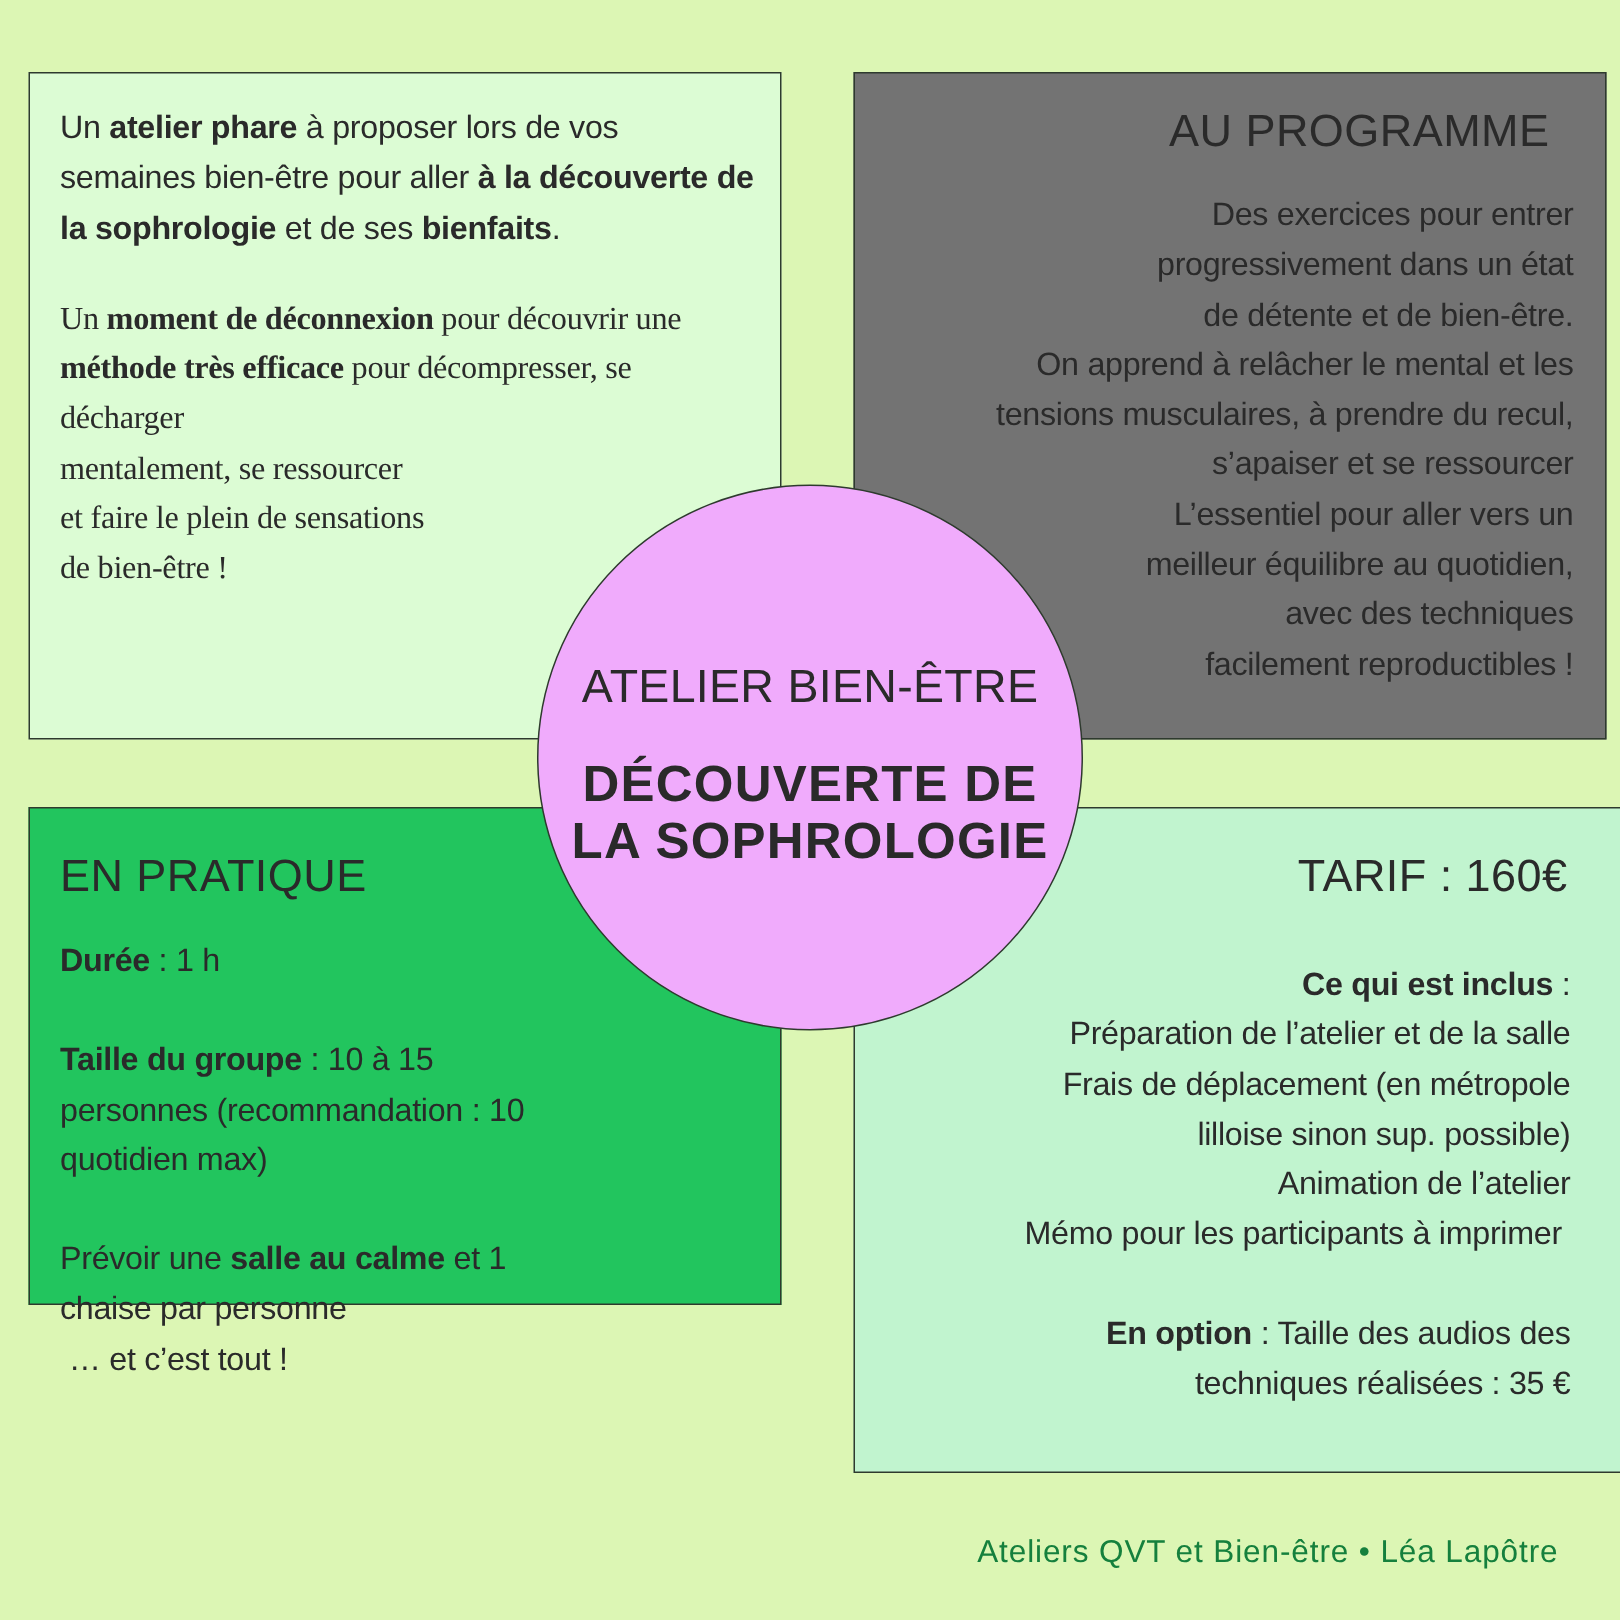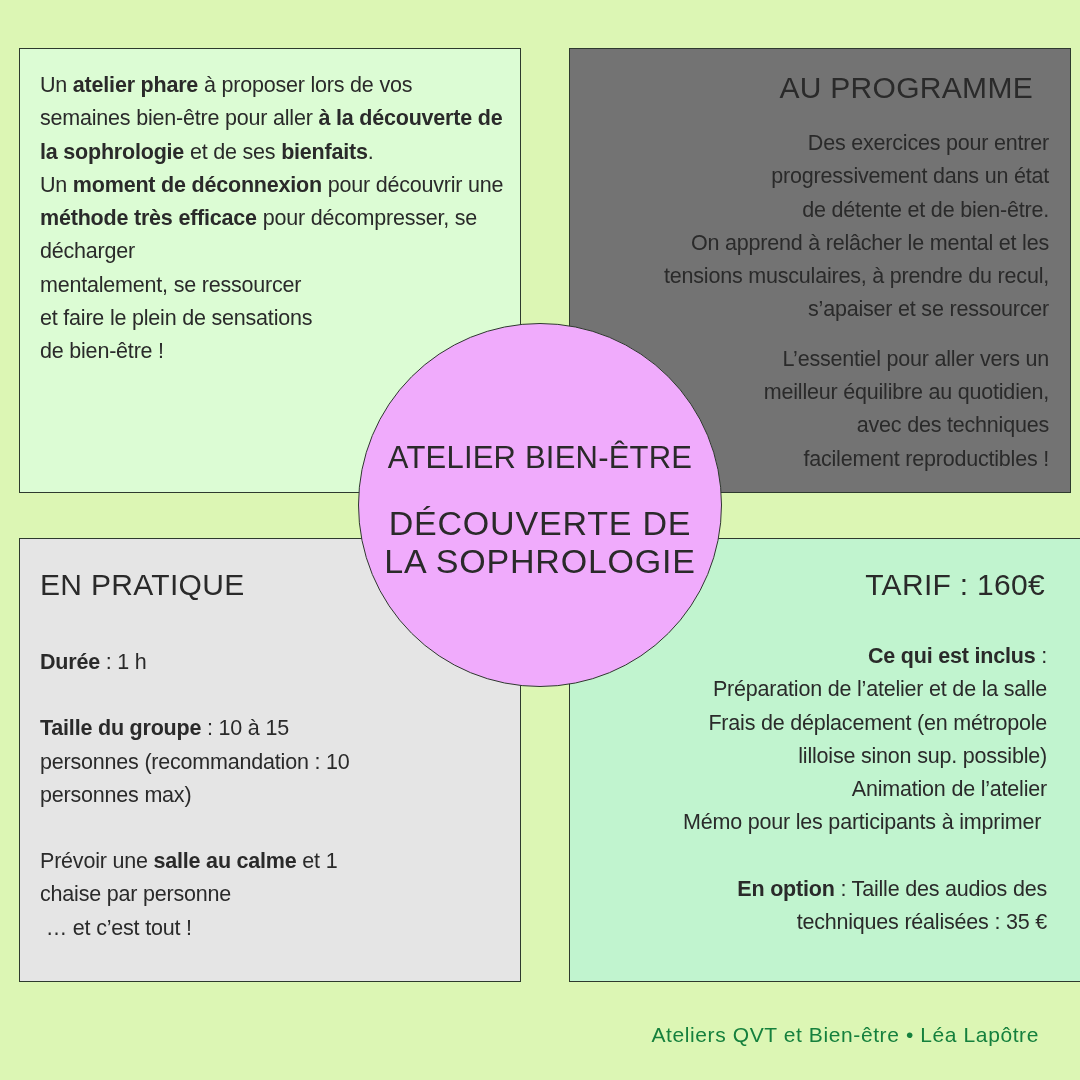--- a/index.html
+++ b/index.html
@@ -8,57 +8,57 @@
     background: #dcf6b4;
     font-family: "Liberation Sans", "DejaVu Sans", sans-serif;
     color: #2a2a2a;
   }
   .box {
     position: absolute; box-sizing: border-box;
     border: 1.5px solid #2e3a2e;
   }
   #box-tl { left: 19px; top: 48px; width: 502px; height: 445px; background: #dcfcd4; padding-left: 44px; }
   #box-tr { left: 569px; top: 48px; width: 502px; height: 445px; background: #737373; }
-  #box-bl { left: 19px; top: 538px; width: 502px; height: 444px; background: #e5e5e5; }
+  #box-bl { left: 19px; top: 538px; width: 502px; height: 332px; background: #22c55e; }
   #box-br { left: 569px; top: 538px; width: 514px; height: 444px; background: #c1f4cf; }
 
   .body-text { font-size: 21.5px; line-height: 33.3px; letter-spacing: -0.2px; }
   .body-text b { font-weight: 700; }
   .para { margin: 0; }
 
   #box-tl .content { position: absolute; left: 20px; top: 20px; right: 12px; }
-  #box-tl .para + .para { margin-top: 0; }
+  #box-tl .para + .para { margin-top: 27px; font-family: Liberation Serif, serif; }
 
   .section-title { font-size: 30px; font-weight: 400; letter-spacing: 0.3px; margin: 0; }
 
   #box-tr .section-title { position: absolute; right: 37px; top: 22px; }
   #box-tr .content { position: absolute; right: 21px; top: 78px; text-align: right; width: 470px; }
-  #box-tr .para + .para { margin-top: 16px; }
+  #box-tr .para + .para { margin-top: 0; }
 
   #box-bl .section-title { position: absolute; left: 20px; top: 29px; }
-  #box-bl .content { position: absolute; left: 20px; top: 107px; width: 470px; }
+  #box-bl .content { position: absolute; left: 20px; top: 85px; width: 470px; }
   #box-bl .para + .para { margin-top: 33px; }
 
   #box-br .section-title { position: absolute; right: 37px; top: 29px; }
   #box-br .content { position: absolute; right: 35px; top: 101px; text-align: right; width: 470px; }
   #box-br .para + .para { margin-top: 33px; }
 
   #center-circle {
     position: absolute; left: 358px; top: 323px; width: 364px; height: 364px;
     box-sizing: border-box; border-radius: 50%;
     border: 1.5px solid #2e3a2e; background: #f0abfc;
     text-align: center;
   }
   #circle-subtitle {
     position: absolute; left: 0; right: 0; top: 116px;
     font-size: 31px; font-weight: 400; letter-spacing: 0.2px;
   }
   #circle-title {
     position: absolute; left: 0; right: 0; top: 180px;
-    font-size: 34px; font-weight: 400; line-height: 38px; letter-spacing: 0.8px;
+    font-size: 34px; font-weight: 700; line-height: 38px; letter-spacing: 0.8px;
   }
 
   #footer {
     position: absolute; right: 41px; top: 1023px;
     font-size: 21px; letter-spacing: 0.6px; color: #15803d;
   }
 </style>
 </head>
 <body>
 
@@ -86,21 +86,21 @@
       <span>avec des techniques</span><br>
       <span>facilement reproductibles !</span>
     </p>
   </div>
 </div>
 
 <div class="box" id="box-bl">
   <h2 class="section-title">EN PRATIQUE</h2>
   <div class="content body-text">
     <p class="para"><b>Durée</b><span> : 1 h</span></p>
-    <p class="para"><b>Taille du groupe</b><span> : 10 à 15</span><br><span>personnes (recommandation : 10</span><br><span>personnes max)</span></p>
+    <p class="para"><b>Taille du groupe</b><span> : 10 à 15</span><br><span>personnes (recommandation : 10</span><br><span>quotidien max)</span></p>
     <p class="para"><span>Prévoir une </span><b>salle au calme</b><span> et 1</span><br><span>chaise par personne</span><br><span style="white-space:pre"> … et c’est tout !</span></p>
   </div>
 </div>
 
 <div class="box" id="box-br">
   <h2 class="section-title">TARIF : 160€</h2>
   <div class="content body-text">
     <p class="para">
       <b>Ce qui est inclus</b><span> :</span><br>
       <span>Préparation de l’atelier et de la salle</span><br>

